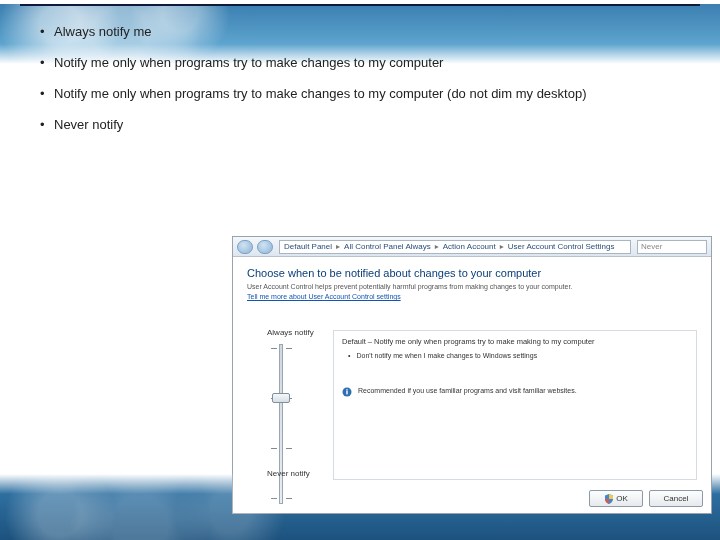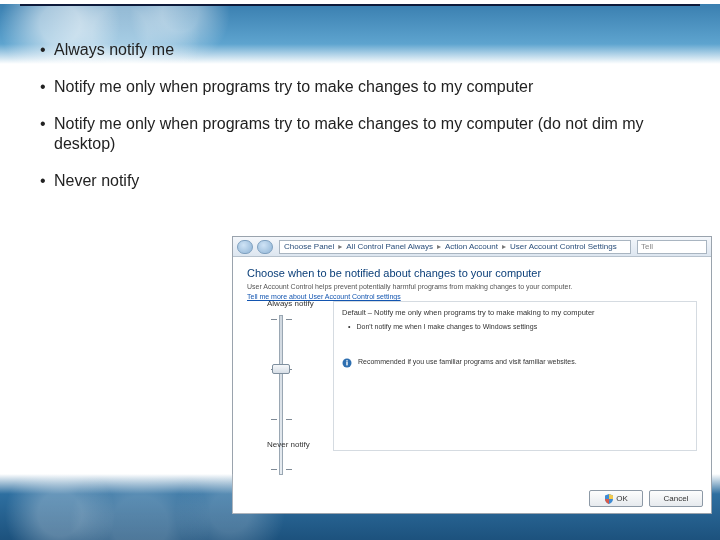--- a/index.html
+++ b/index.html
@@ -11,38 +11,38 @@
       radial-gradient(circle at 120px 30px, rgba(255,255,255,0.45) 0 28px, rgba(255,255,255,0) 80px),
       radial-gradient(circle at 180px 10px, rgba(255,255,255,0.4) 0 18px, rgba(255,255,255,0) 50px),
       linear-gradient(180deg, #3a7fb0 0%, #5ea4cf 40px, #ffffff 60px, #ffffff 470px, #2e6fa0 490px, #1b4f7a 540px);
     position: relative;
   }
   .title { font-size: 24px; color: #0f1a33; padding: 18px 0 4px 30px; font-family: Arial, sans-serif; }
   .title-rule { height: 2px; background: #0d1a3a; margin: 4px 20px 0 20px; }
   .content { padding: 18px 32px 0 26px; }
   .subhead { font-weight: bold; font-size: 14px; color: #111; margin-bottom: 14px; }
   ul.bullets { list-style: none; padding-left: 14px; }
-  ul.bullets li { font-size: 16px; color: #222; margin-bottom: 14px; position: relative; padding-left: 14px; line-height: 1.3; margin-top: 16px; }
+  ul.bullets li { font-size: 13px; color: #222; margin-bottom: 14px; position: relative; padding-left: 14px; line-height: 1.3; }
   ul.bullets li::before { content: "•"; position: absolute; left: 0; top: 0; color: #222; }
   
   .shot {
     position: absolute; left: 232px; top: 232px; width: 480px; height: 278px;
     background: #fff; border: 1px solid #9aa3ad; font-family: "Segoe UI", Arial, sans-serif; font-size: 8px; color: #333;
   }
   .shot .nav { height: 20px; background: linear-gradient(#f4f7fb,#dde6f0); border-bottom: 1px solid #b7c2cd; display: flex; align-items: center; }
   .shot .nav .navbtn { width: 16px; height: 14px; margin-left: 4px; border-radius: 8px; background: radial-gradient(circle at 40% 35%, #cfe3f5, #8fb4d6); border: 1px solid #7ea0bf; display:inline-block; }
   .shot .nav .crumbs { flex:1; margin: 0 6px; height: 14px; background: #fff; border: 1px solid #a9b5c1; display:flex; align-items:center; gap:4px; padding:0 4px; white-space:nowrap; overflow:hidden; }
   .shot .nav .crumbs span { color:#2a4e7a; }
   .shot .nav .crumbs .sep { color:#777; }
   .shot .nav .search { width:70px; height:14px; margin-right:4px; background:#fff; border:1px solid #a9b5c1; display:flex; align-items:center; padding:0 3px; color:#888; }
   .shot .body { padding: 10px 14px 0 14px; }
   .shot .heading { color:#0a3e78; font-size:11px; margin-bottom:4px; }
   .shot .desc { color:#555; font-size:7px; line-height:1.2; }
   .shot .link { color:#1355b0; font-size:7px; text-decoration:underline; cursor:default; display:inline-block; margin-top:2px; }
-  .shot .slider-area { display:flex; margin-top:0; padding-left: 20px; }
+  .shot .slider-area { display:flex; margin-top:29px; padding-left: 20px; }
   .shot .slider-col { width:60px; position:relative; }
   .shot .slider-label-top { position:absolute; top:-2px; left:0; }
   .shot .slider-label-bot { position:absolute; bottom:2px; left:0; }
   .shot .track { position:absolute; left:12px; top:14px; width:4px; height:160px; background:linear-gradient(#cfd7df,#e7ecf1); border:1px solid #9aa7b3; }
   .shot .tick { position:absolute; left:4px; width:6px; height:1px; background:#7f8a96; }
   .shot .tick2 { position:absolute; left:19px; width:6px; height:1px; background:#7f8a96; }
   .shot .thumb { position:absolute; left:5px; width:18px; height:10px; background:linear-gradient(#f6f8fa,#d7dee6); border:1px solid #7f8f9e; border-radius:2px; }
   .shot .detail-col { flex:1; padding-left: 6px; }
   .shot .detail-box { border:1px solid #d5dbe1; padding:6px 8px 8px 8px; min-height:150px; position:relative; }
   .shot .detail-heading { font-size:7.5px; color:#333; margin-bottom:6px; }
@@ -74,30 +74,30 @@
       <li>Notify me only when programs try to make changes to my computer (do not dim my desktop)</li>
       <li>Never notify</li>
     </ul>
   </div>
 
   <div class="shot">
     <div class="nav">
       <span class="navbtn"></span>
       <span class="navbtn"></span>
       <div class="crumbs">
-        <span>Choose Panel</span>
+        <span>Default Panel</span>
           <span class="sep">▸</span>
         <span>All Control Panel Always</span>
           <span class="sep">▸</span>
         <span>Action Account</span>
           <span class="sep">▸</span>
         <span>User Account Control Settings</span>
       </div>
       <div class="search">
-        <span>Tell</span>
+        <span>Never</span>
       </div>
     </div>
 
     <div class="body">
       <div class="heading">Choose when to be notified about changes to your computer</div>
       <div class="desc">User Account Control helps prevent potentially harmful programs from making changes to your computer.</div>
       <span class="link">Tell me more about User Account Control settings</span>
 
       <div class="slider-area">
         <div class="slider-col">

